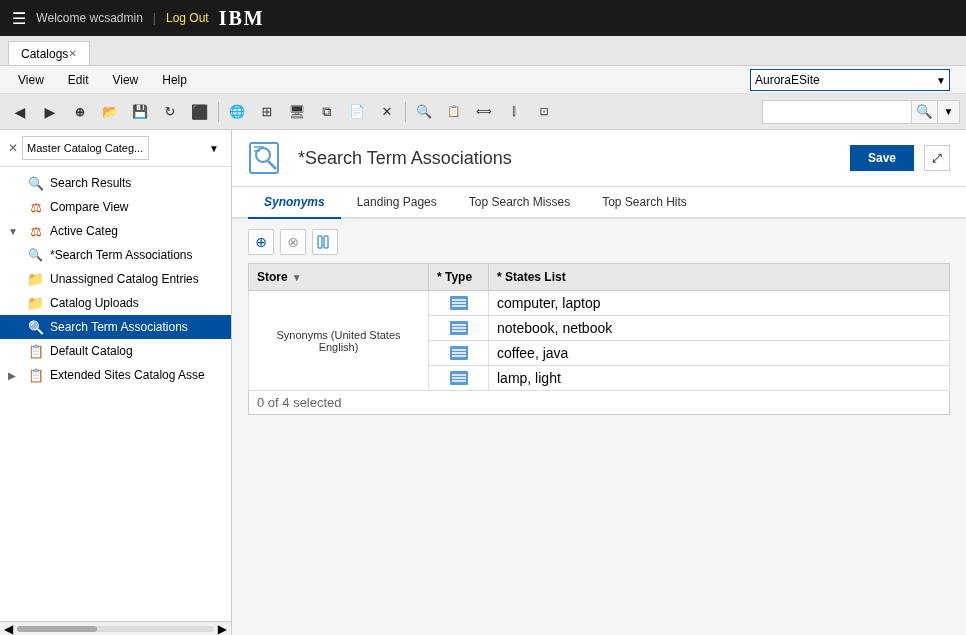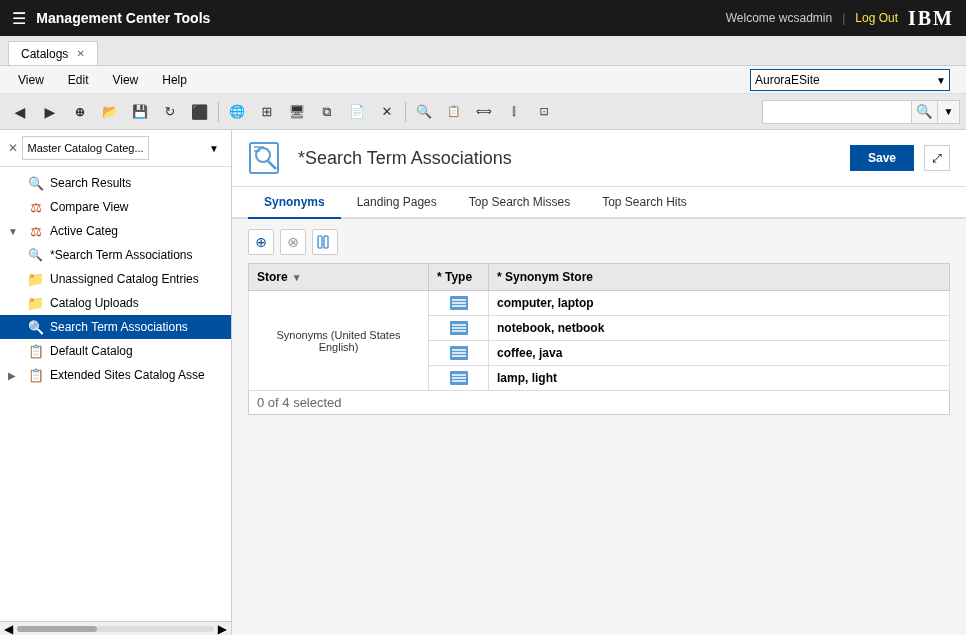--- a/index.html
+++ b/index.html
@@ -8,21 +8,21 @@
     
     .topbar { background: #1a1a1a; color: white; height: 36px; display: flex; align-items: center; padding: 0 12px; gap: 10px; }
     .topbar-menu-icon { color: white; font-size: 16px; cursor: pointer; }
     .topbar-title { color: white; font-size: 14px; font-weight: bold; flex: 1; }
     .topbar-right { display: flex; align-items: center; gap: 10px; color: #ccc; font-size: 12px; }
     .topbar-divider { color: #666; }
     .topbar-logo { color: white; font-size: 18px; font-weight: bold; font-style: italic; }
 
     
     .tabbar { background: #e8e8e8; height: 30px; display: flex; align-items: flex-end; padding: 0 8px; border-bottom: 1px solid #ccc; }
-    .tab { background: white; border: 1px solid #ccc; border-bottom: none; padding: 4px 12px; font-size: 12px; cursor: pointer; display: flex; align-items: center; gap: 8px; height: 24px; }
+    .tab { background: white; border: 1px solid #ccc; border-bottom: none; padding: 4px 12px; font-size: 12px; cursor: pointer; display: flex; align-items: center; gap: 0; height: 24px; }
     .tab-close { font-size: 10px; cursor: pointer; color: #666; }
 
     
     .menubar { background: #f5f5f5; height: 28px; display: flex; align-items: center; padding: 0 8px; border-bottom: 1px solid #ddd; gap: 4px; }
     .menu-item { padding: 2px 10px; cursor: pointer; font-size: 12px; }
     .store-selector { margin-left: auto; display: flex; align-items: flex-end; }
     .store-select { width: 200px; height: 22px; font-size: 12px; border: 1px solid #0050a0; padding: 0 4px; background: white; cursor: pointer; appearance: none; -webkit-appearance: none; }
     .store-select-wrap { position: relative; }
     .store-select-wrap::after { content: '▼'; position: absolute; right: 4px; top: 50%; transform: translateY(-50%); font-size: 10px; pointer-events: none; }
 
@@ -35,21 +35,21 @@
     .toolbar-search-btn { width: 26px; height: 24px; border: 1px solid #ccc; border-left: none; background: #f5f5f5; cursor: pointer; display: flex; align-items: center; justify-content: center; }
     .toolbar-search-dropdown { width: 22px; height: 24px; border: 1px solid #ccc; border-left: none; background: #f5f5f5; cursor: pointer; display: flex; align-items: center; justify-content: center; font-size: 10px; }
 
     
     .main-layout { display: flex; height: calc(635px - 36px - 30px - 28px - 36px); }
 
     
     .sidebar { width: 232px; background: white; border-right: 1px solid #ccc; display: flex; flex-direction: column; overflow: hidden; }
     .sidebar-header { display: flex; align-items: center; padding: 6px 8px; border-bottom: 1px solid #ddd; gap: 4px; }
     .sidebar-close { cursor: pointer; color: #666; font-size: 12px; }
-    .sidebar-dropdown { flex: 1; height: 24px; font-size: 11px; border: 1px solid #ccc; padding: 0 4px; background: white; cursor: pointer; appearance: none; text-align: center; -webkit-appearance: none; }
+    .sidebar-dropdown { flex: 1; height: 24px; font-size: 11px; border: 1px solid #ccc; padding: 0 4px; background: white; cursor: pointer; appearance: none; -webkit-appearance: none; }
     .sidebar-dropdown-wrap { flex: 1; position: relative; }
     .sidebar-dropdown-wrap::after { content: '▼'; position: absolute; right: 4px; top: 50%; transform: translateY(-50%); font-size: 10px; pointer-events: none; }
     .sidebar-content { flex: 1; overflow-y: auto; padding: 4px 0; }
     .sidebar-item { display: flex; align-items: center; padding: 4px 8px; cursor: pointer; gap: 6px; font-size: 12px; }
     .sidebar-item.active { background: #0050a0; color: white; }
     .sidebar-item.active .sidebar-icon { filter: brightness(10); }
     .sidebar-expand { width: 14px; font-size: 10px; color: #666; }
     .sidebar-icon { width: 16px; height: 16px; display: flex; align-items: center; justify-content: center; font-size: 13px; }
     .sidebar-label { flex: 1; font-size: 12px; }
     .sidebar-item-indent { padding-left: 28px; }
@@ -60,47 +60,46 @@
     .content-title-area { display: flex; align-items: center; gap: 10px; }
     .content-icon { width: 40px; height: 40px; display: flex; align-items: center; justify-content: center; }
     .content-title { font-size: 18px; font-weight: normal; color: #333; }
     .content-header-right { display: flex; align-items: center; gap: 10px; }
     .save-btn { background: #0050a0; color: white; border: none; padding: 6px 18px; font-size: 12px; cursor: pointer; font-weight: bold; }
     .expand-btn { width: 26px; height: 26px; border: 1px solid #ccc; background: white; cursor: pointer; display: flex; align-items: center; justify-content: center; font-size: 12px; }
 
     
     .content-tabs { background: white; border-bottom: 2px solid #ddd; display: flex; padding: 0 16px; }
     .content-tab { padding: 8px 16px; font-size: 12px; cursor: pointer; color: #333; border-bottom: 2px solid transparent; margin-bottom: -2px; }
-    .content-tab.active { color: #0050a0; border-bottom: 2px solid #0050a0; font-weight: bold; }
+    .content-tab.active { color: #0050a0; border-bottom: 2px solid #0050a0; font-weight: bold; font-style: italic; }
 
     
     .table-area { flex: 1; padding: 10px 16px; overflow-y: auto; }
     .table-toolbar { display: flex; align-items: center; gap: 6px; margin-bottom: 8px; }
     .table-btn { width: 26px; height: 26px; border: 1px solid #ccc; background: white; cursor: pointer; display: flex; align-items: center; justify-content: center; font-size: 14px; color: #0050a0; border-radius: 2px; }
     .data-table { width: 100%; border-collapse: collapse; background: white; border: 1px solid #ccc; }
     .data-table th { background: #e8e8e8; border: 1px solid #ccc; padding: 6px 8px; font-size: 12px; text-align: left; font-weight: bold; }
     .data-table td { border: 1px solid #ddd; padding: 4px 8px; font-size: 12px; }
     .th-store { display: flex; align-items: center; gap: 4px; }
     .sort-icon { font-size: 10px; color: #666; }
-    .synonym-input { width: 100%; border: none; background: transparent; font-size: 12px; outline: none; font-weight: bold; }
+    .synonym-input { width: 100%; border: none; background: transparent; font-size: 14px; outline: none; }
     .table-footer { background: white; border: 1px solid #ccc; border-top: none; padding: 4px 8px; font-size: 13px; color: #666; }
 
     .folder-icon { color: #4472c4; font-size: 14px; }
 
     
     .type-cell-icon { display: flex; align-items: center; justify-content: center; }
 
     .sidebar-bottom { height: 14px; background: #f0f0f0; border-top: 1px solid #ccc; display: flex; align-items: center; padding: 0 4px; }
   </style>
 </head>
 <body>
 
 <div class="topbar">
   <span class="topbar-menu-icon">☰</span>
-  <span class="topbar-title">Management Center Tools</span>
   <div class="topbar-right">
     <span>Welcome wcsadmin</span>
     <span class="topbar-divider">|</span>
     <span style="cursor:pointer; color:#fde047;">Log Out</span>
     <span class="topbar-logo" style="font-family: serif; font-size: 20px; font-style: normal; font-weight: 900; letter-spacing: 2px;">IBM</span>
   </div>
 </div>
 
 <div class="tabbar">
   <div class="tab">
@@ -284,21 +283,21 @@
             <th style="width: 180px;">
               <div class="th-store">
                 <span>Store</span>
                 <span class="sort-icon">▼</span>
               </div>
             </th>
             <th style="width: 60px;">
               <span>* Type</span>
             </th>
             <th>
-              <span>* Synonym Store</span>
+              <span>* States List</span>
             </th>
           </tr>
         </thead>
         <tbody>
 
           <tr>
             <td rowspan="4" style="vertical-align: middle; text-align: center; font-size: 11px; color: #333; border-right: 1px solid #ddd; writing-mode: horizontal-tb;">
               <span>Synonyms (United States English)</span>
             </td>
             <td style="text-align:center;">

